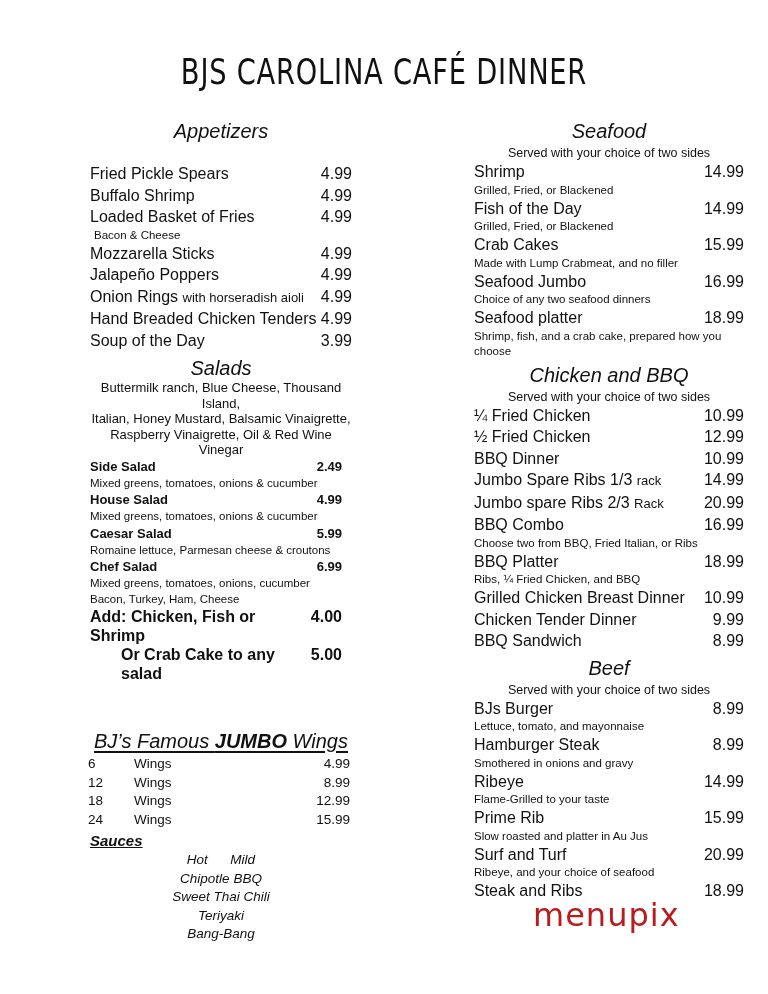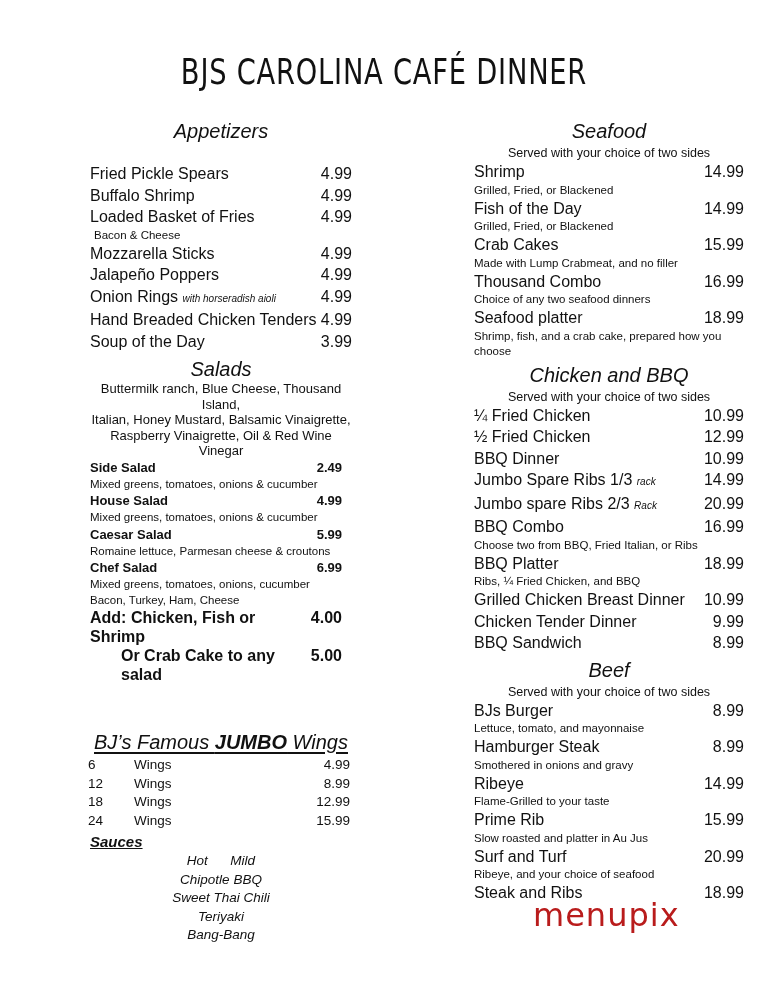--- a/index.html
+++ b/index.html
@@ -10,21 +10,21 @@
            letter-spacing: 1px; transform: scaleX(0.78); transform-origin: center; color: #111; }
   .col { position: absolute; }
   .col-left { left: 90px; width: 262px; top: 117px; }
   .col-right { left: 426px; width: 270px; top: 117px; margin-left: 48px; }
   .sec-head { text-align: center; font-style: italic; font-size: 20px; 
               text-underline-offset: 3px; line-height: 28px; }
   .sec-sub { text-align: center; font-size: 12.5px; line-height: 16px; }
   .row { display: flex; justify-content: space-between; align-items: baseline; font-size: 16px; line-height: 21.5px; }
   .row .name { white-space: nowrap; }
   .row .price { white-space: nowrap; }
-  .small-inline { font-size: 10px; font-style: italic; }
+  .small-inline { font-size: 13px; }
   .desc { font-size: 11.5px; line-height: 15px; }
   .desc-indent { padding-left: 4px; }
   .salad-note { text-align: center; font-size: 13px; line-height: 15.5px; }
   .salad-row { display: flex; justify-content: space-between; font-weight: bold; font-size: 13px; line-height: 18px; padding-right: 10px; }
   .salad-desc { font-size: 11.5px; line-height: 15.5px; }
   .add-row { display: flex; justify-content: space-between; font-weight: bold; font-size: 16px; line-height: 19px; padding-right: 10px; gap: 12px; }
   .wings-head { text-align: center; font-style: italic; font-size: 20px; text-decoration: underline; text-underline-offset: 3px; line-height: 28px; white-space: nowrap; }
   .wing-row { display: grid; grid-template-columns: 46px 1fr auto; font-size: 13.5px; line-height: 18.5px; }
   .sauce-head { font-style: italic; font-weight: bold; font-size: 15px; text-decoration: underline; line-height: 20px; margin-top: 2px; }
   .sauce { text-align: center; font-style: italic; font-size: 13.5px; line-height: 18.5px; }
@@ -163,21 +163,21 @@
         <span class="name"><span>Fish of the Day</span></span>
         <span class="price">14.99</span>
       </div>
       <div class="desc">Grilled, Fried, or Blackened</div>
       <div class="row">
         <span class="name"><span>Crab Cakes</span></span>
         <span class="price">15.99</span>
       </div>
       <div class="desc">Made with Lump Crabmeat, and no filler</div>
       <div class="row">
-        <span class="name"><span> Thousand Combo</span></span>
+        <span class="name"><span> Seafood Jumbo</span></span>
         <span class="price">16.99</span>
       </div>
       <div class="desc">Choice of any two seafood dinners</div>
       <div class="row">
         <span class="name"><span>Seafood platter</span></span>
         <span class="price">18.99</span>
       </div>
       <div class="desc">Shrimp, fish, and a crab cake, prepared how you choose</div>
     </div>
 

